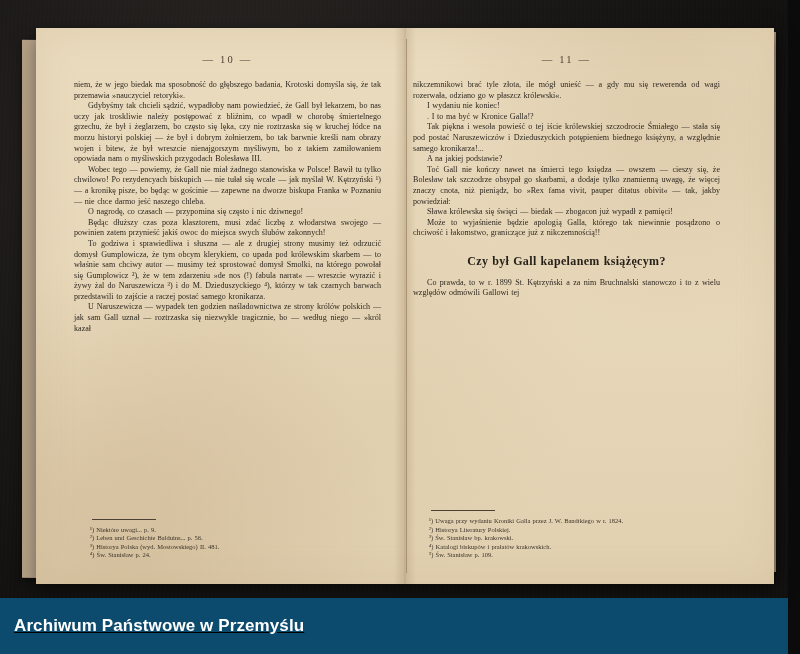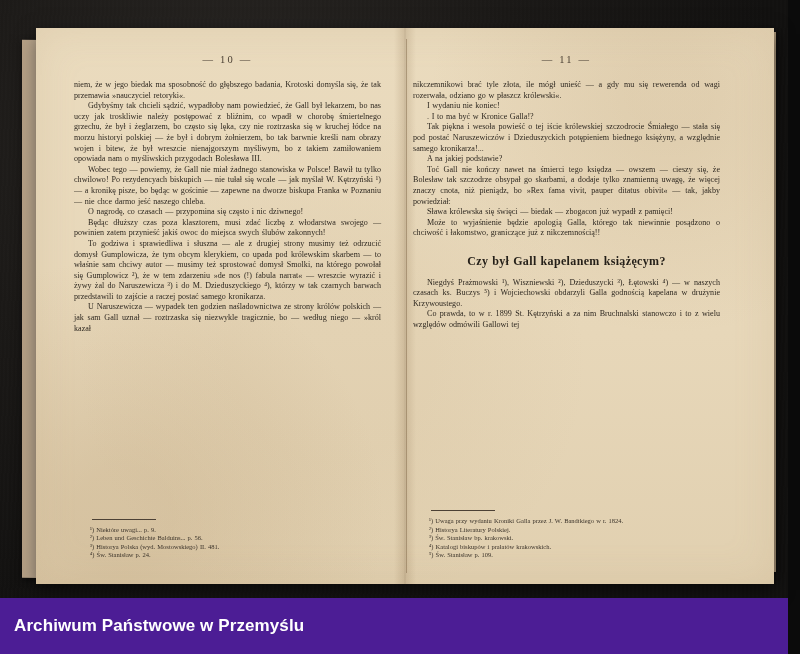--- a/index.html
+++ b/index.html
@@ -147,22 +147,22 @@
     color:#3b332a;
     word-spacing:.5px;
   }
   .footnotes div { text-indent:16px; }
 
   
   .watermark {
     position:absolute;
     left:0; bottom:0;
     width:100%; height:56px;
-    background:#4c1d95;
-    display:flex; align-items:center;
+    background:#0c4a6e;
+    display:flex; align-items:center;text-decoration:underline;
   }
   .watermark span {
     color:#ffffff;
     font-family:"Liberation Sans", sans-serif;
     font-size:17px;
     font-weight:bold;
     padding-left:14px;
     letter-spacing:.1px;
   }
 </style>
@@ -212,21 +212,20 @@
             <p>I wydaniu nie koniec!</p>
             <p>. I to ma być w Kronice Galla!?</p>
             <p>Tak piękna i wesoła powieść o tej iście królewskiej szczodrocie Śmiałego — stała się pod postać Naruszewiczów i Dzieduszyckich potępieniem biednego księżyny, a względnie samego kronikarza!...</p>
             <p>A na jakiej podstawie?</p>
             <p>Toć Gall nie kończy nawet na śmierci tego księdza — owszem — cieszy się, że Bolesław tak szczodrze obsypał go skarbami, a dodaje tylko znamienną uwagę, że więcej znaczy cnota, niż pieniądz, bo »Rex fama vivit, pauper ditatus obivit« — tak, jakby powiedział:</p>
             <p>Sława królewska się święci — biedak — zbogacon już wypadł z pamięci!</p>
             <p>Może to wyjaśnienie będzie apologią Galla, którego tak niewinnie posądzono o chciwość i łakomstwo, graniczące już z nikczemnością!!</p>
 
             <div class="section-head">Czy był Gall kapelanem książęcym?</div>
 
-            <p>Niegdyś Prażmowski ¹), Wiszniewski ²), Dzieduszycki ³), Łętowski ⁴) — w naszych czasach ks. Buczys ⁵) i Wojciechowski obdarzyli Galla godnością kapelana w drużynie Krzywoustego.</p>
             <p>Co prawda, to w r. 1899 St. Kętrzyński a za nim Bruchnalski stanowczo i to z wielu względów odmówili Gallowi tej</p>
           </div>
         </div>
         <div class="fn-zone">
           <div class="fn-rule"></div>
           <div class="footnotes">
             <div>¹) Uwaga przy wydaniu Kroniki Galla przez J. W. Bandtkiego w r. 1824.</div>
             <div>²) Historya Literatury Polskiej.</div>
             <div>³) Św. Stanisław bp. krakowski.</div>
             <div>⁴) Katalogi biskupów i prałatów krakowskich.</div>

